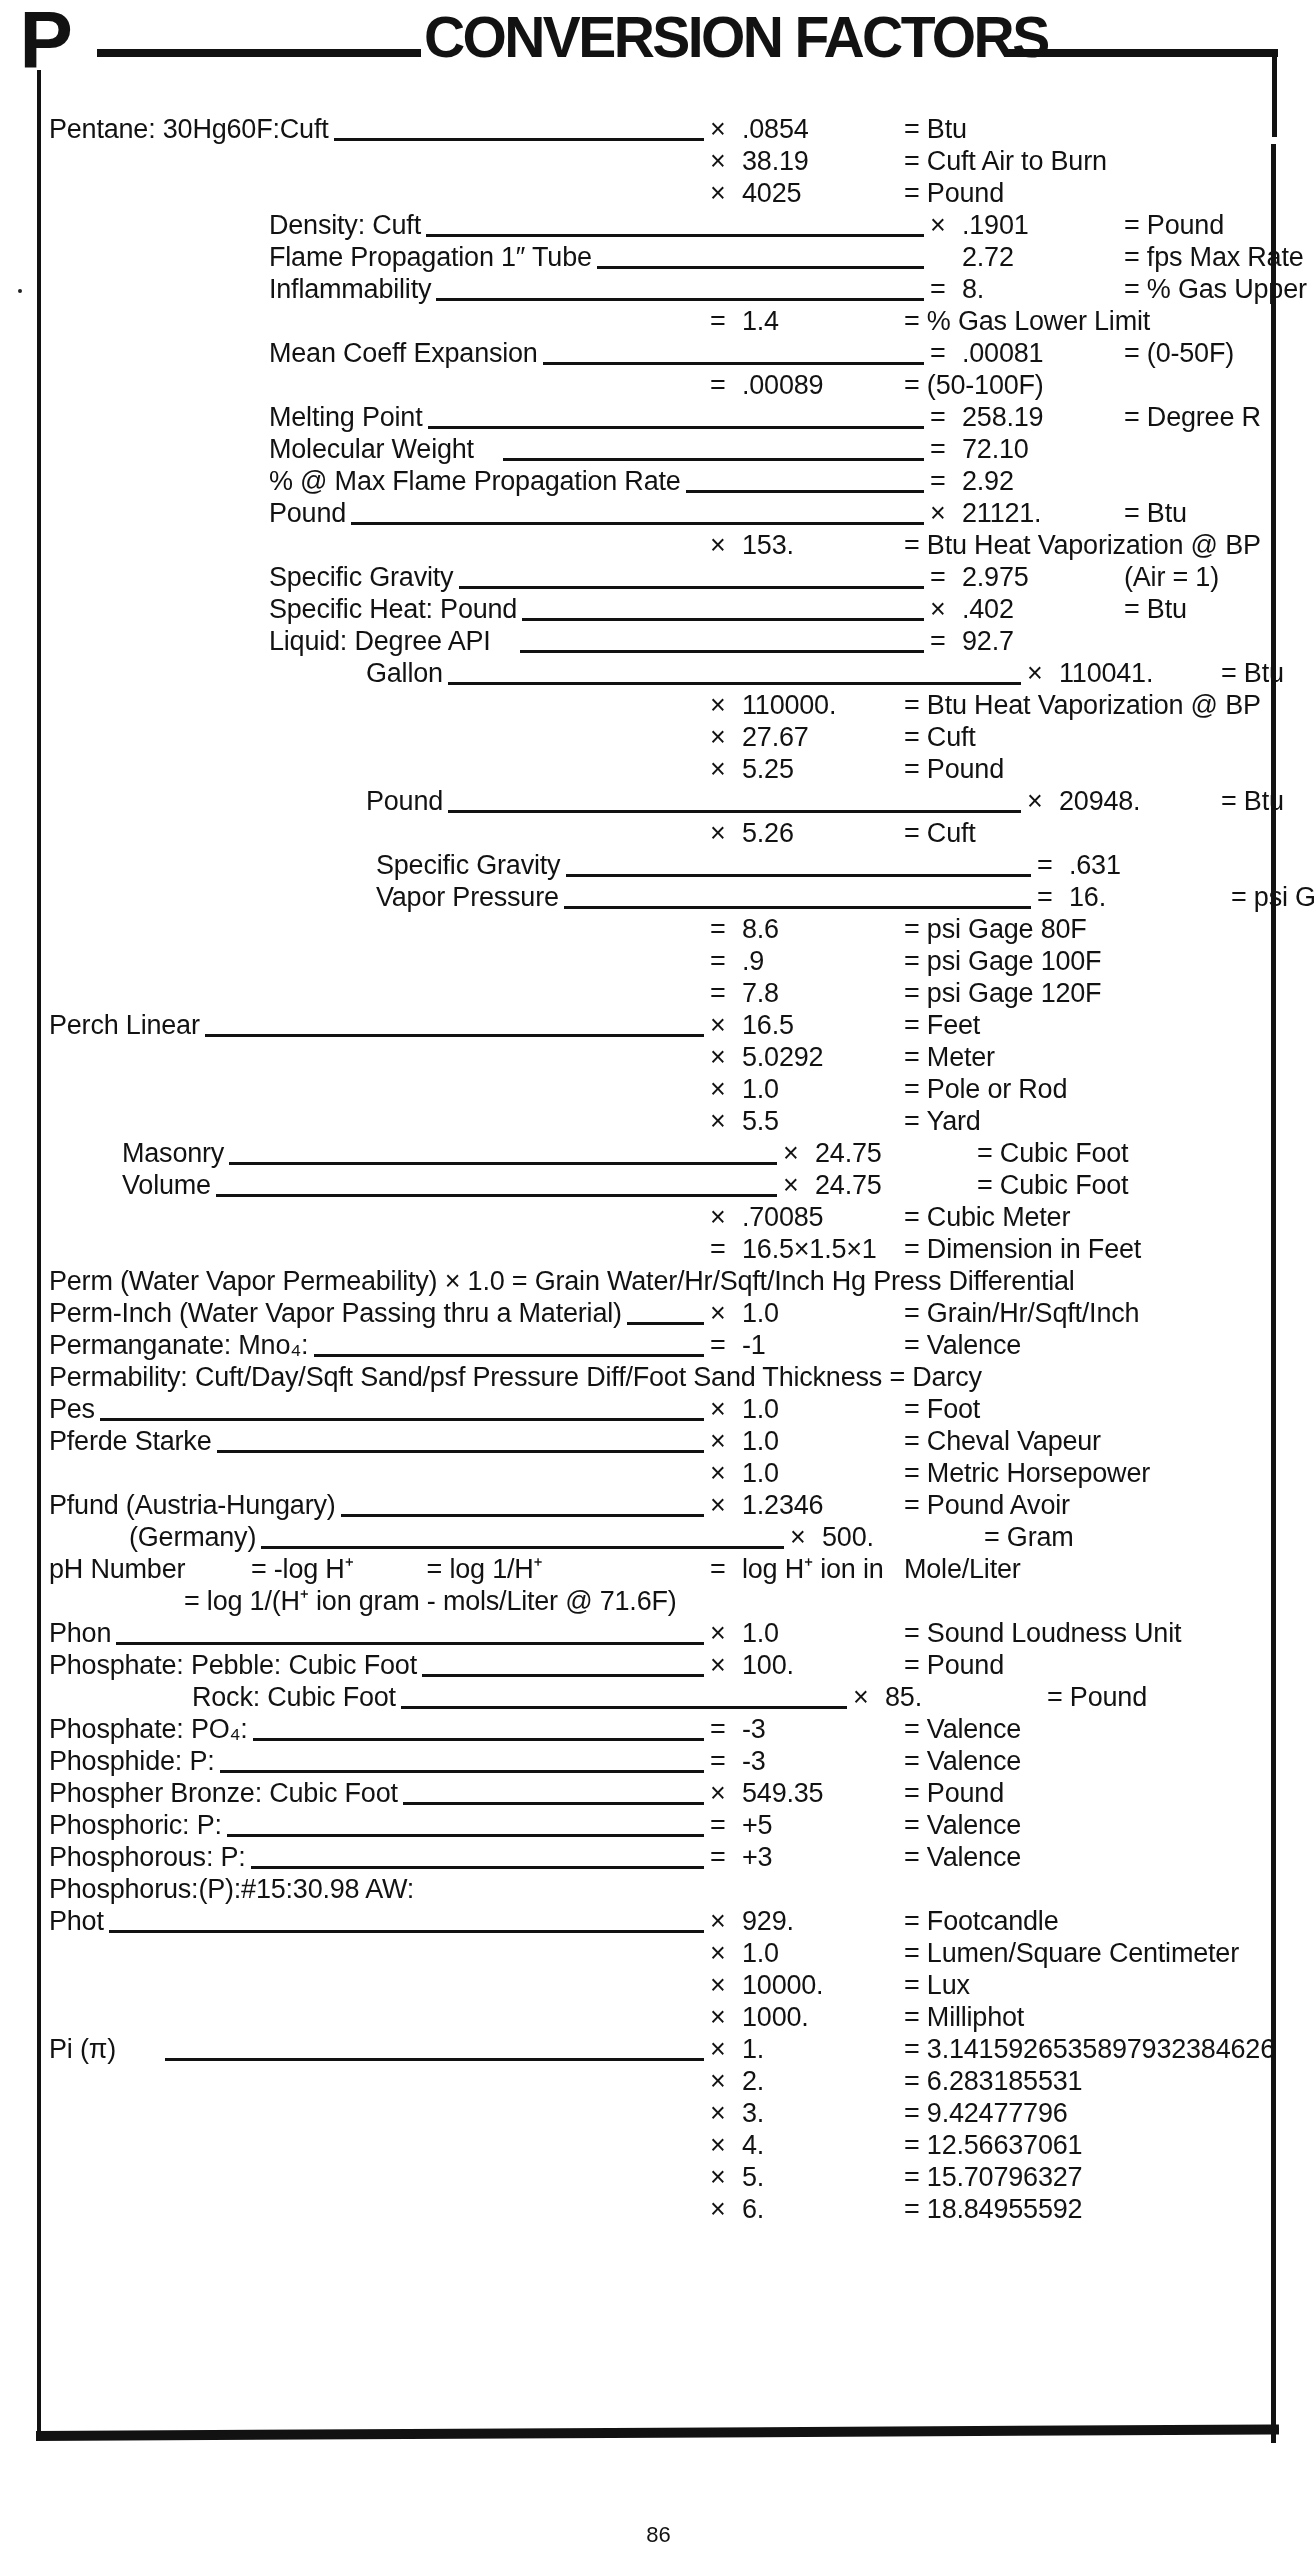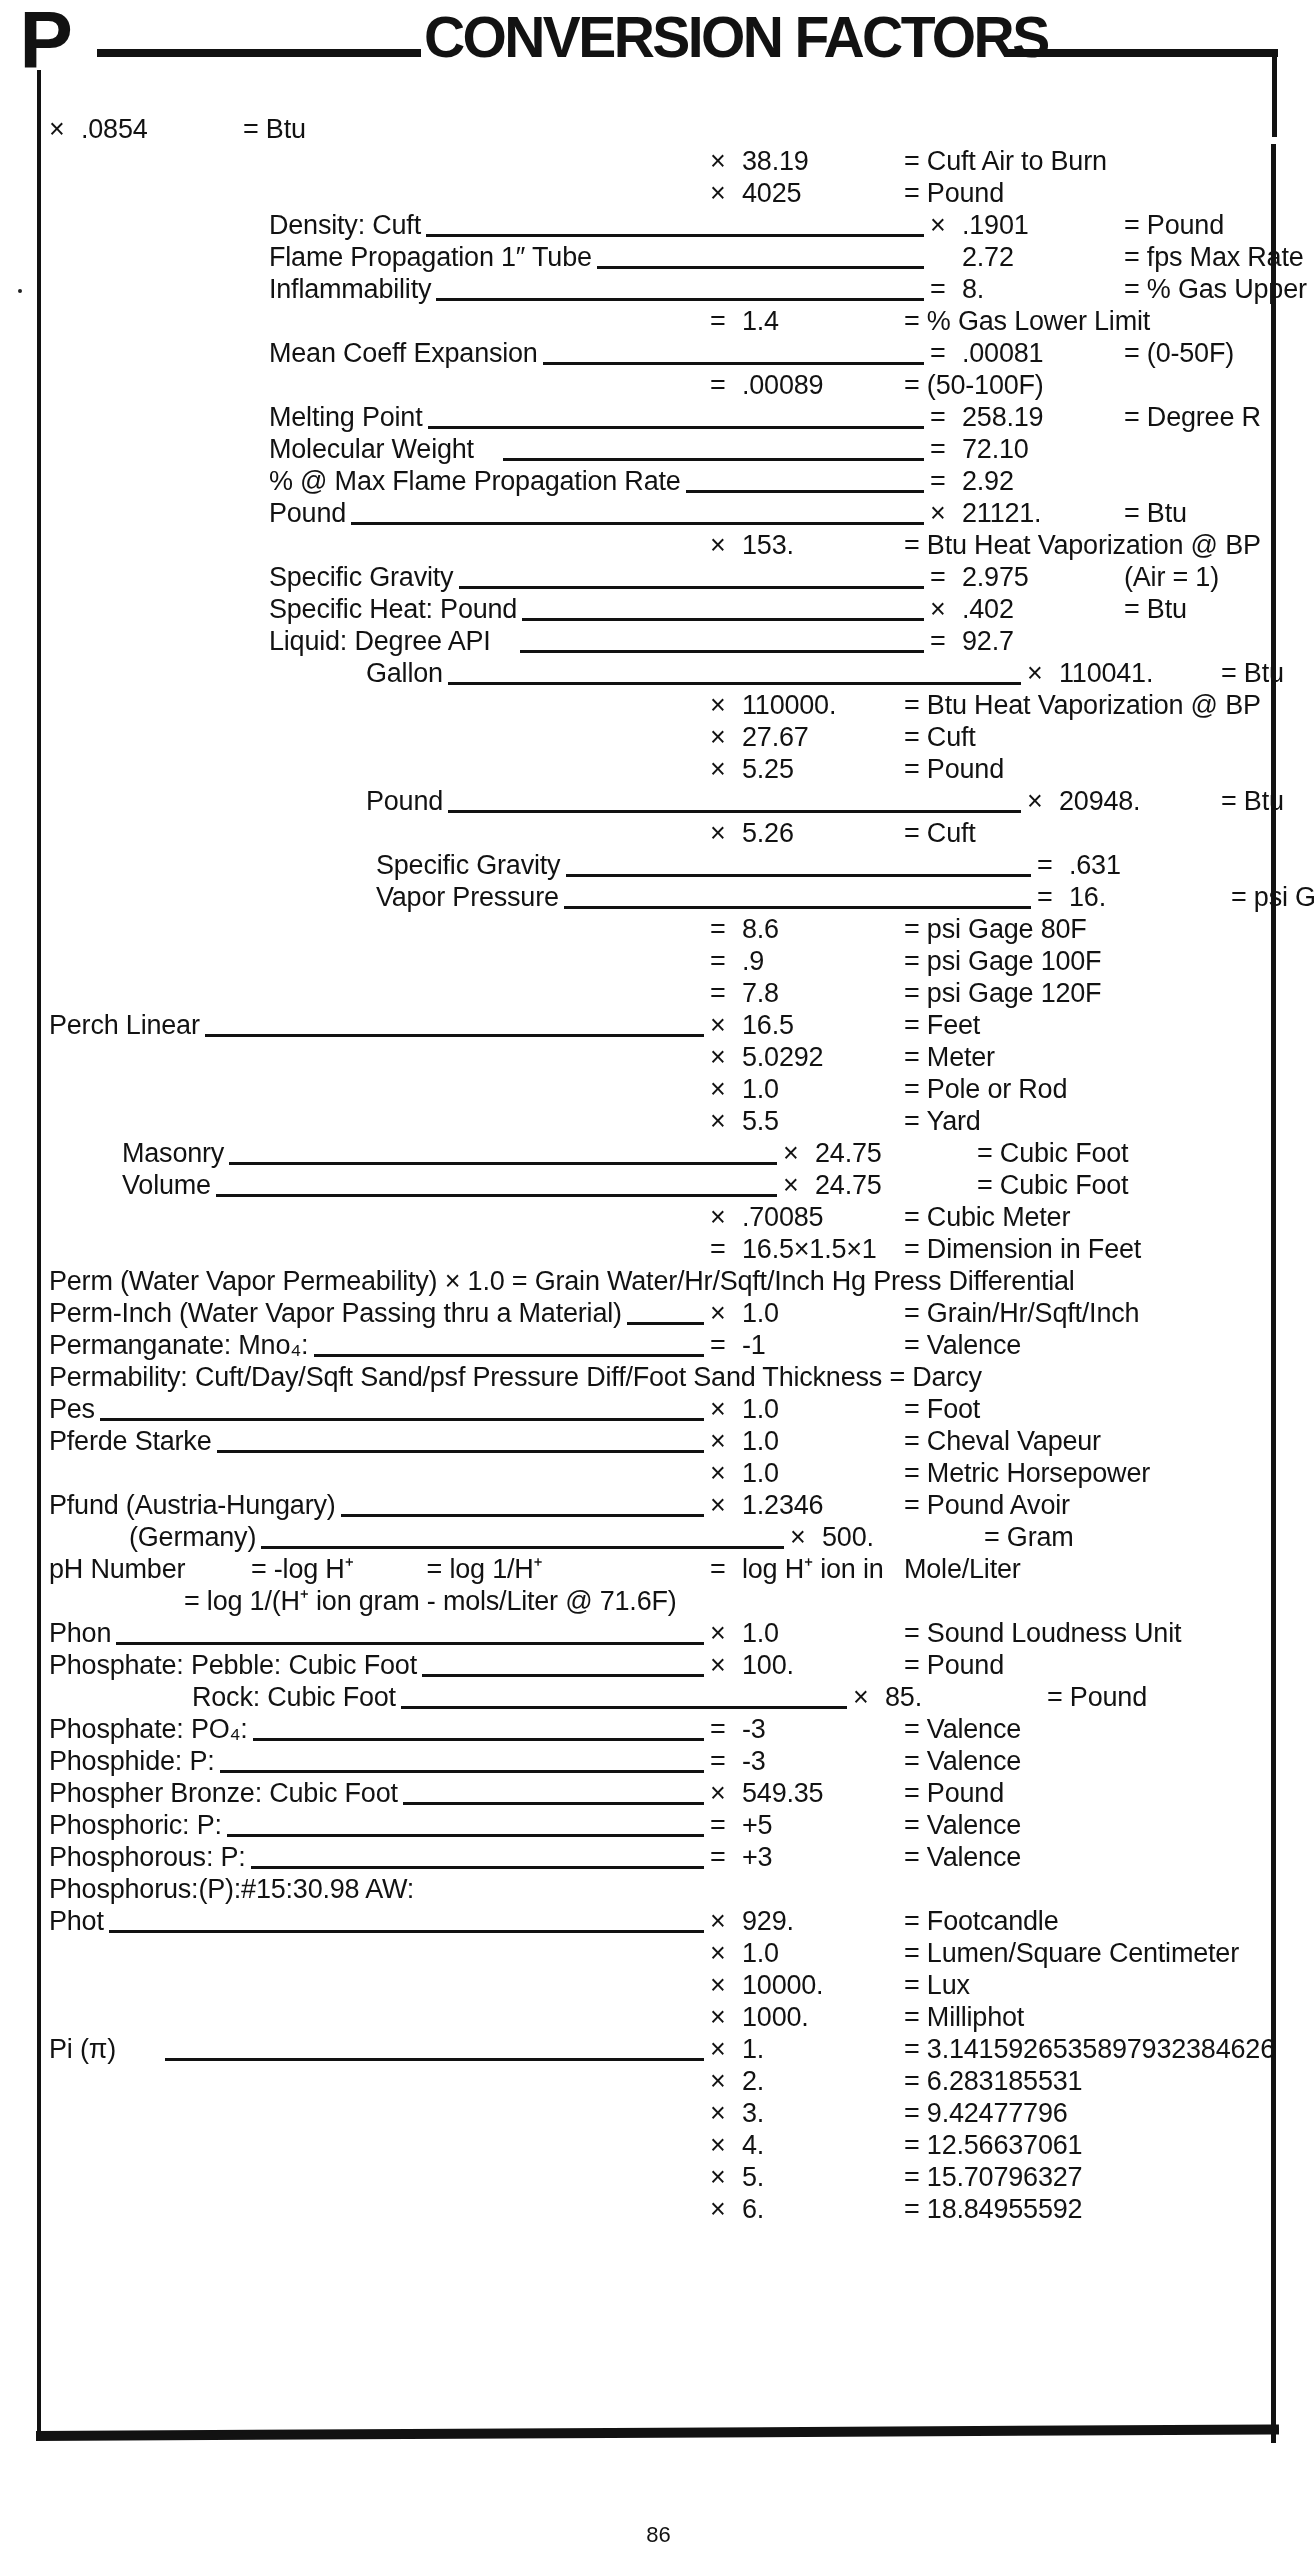--- a/index.html
+++ b/index.html
@@ -53,20 +53,24 @@
   <div class="rule rule-left"></div>
   <div class="title">CONVERSION FACTORS</div>
   <div class="rule rule-right"></div>
   <div class="border-left"></div>
   <div class="border-right-top"></div>
   <div class="border-right"></div>
   <div class="border-bottom"></div>
   <div class="ink-dot"></div>
   <div class="rows">
   <div class="row">
+    <div class="label" style="padding-left: 0px;">
+          <span class="lt">Pentane: 30Hg60F:Cuft</span>
+          <span class="leader"></span>
+        </div>
     <div class="val"><span class="op">×</span><span class="num">.0854</span></div>
     <div class="unit">= Btu</div>
   </div>
 
   <div class="row">
     <div class="label" style="padding-left: 0px;">
           <span class="lt"></span>
         </div>
     <div class="val"><span class="op">×</span><span class="num">38.19</span></div>
     <div class="unit">= Cuft Air to Burn</div>

